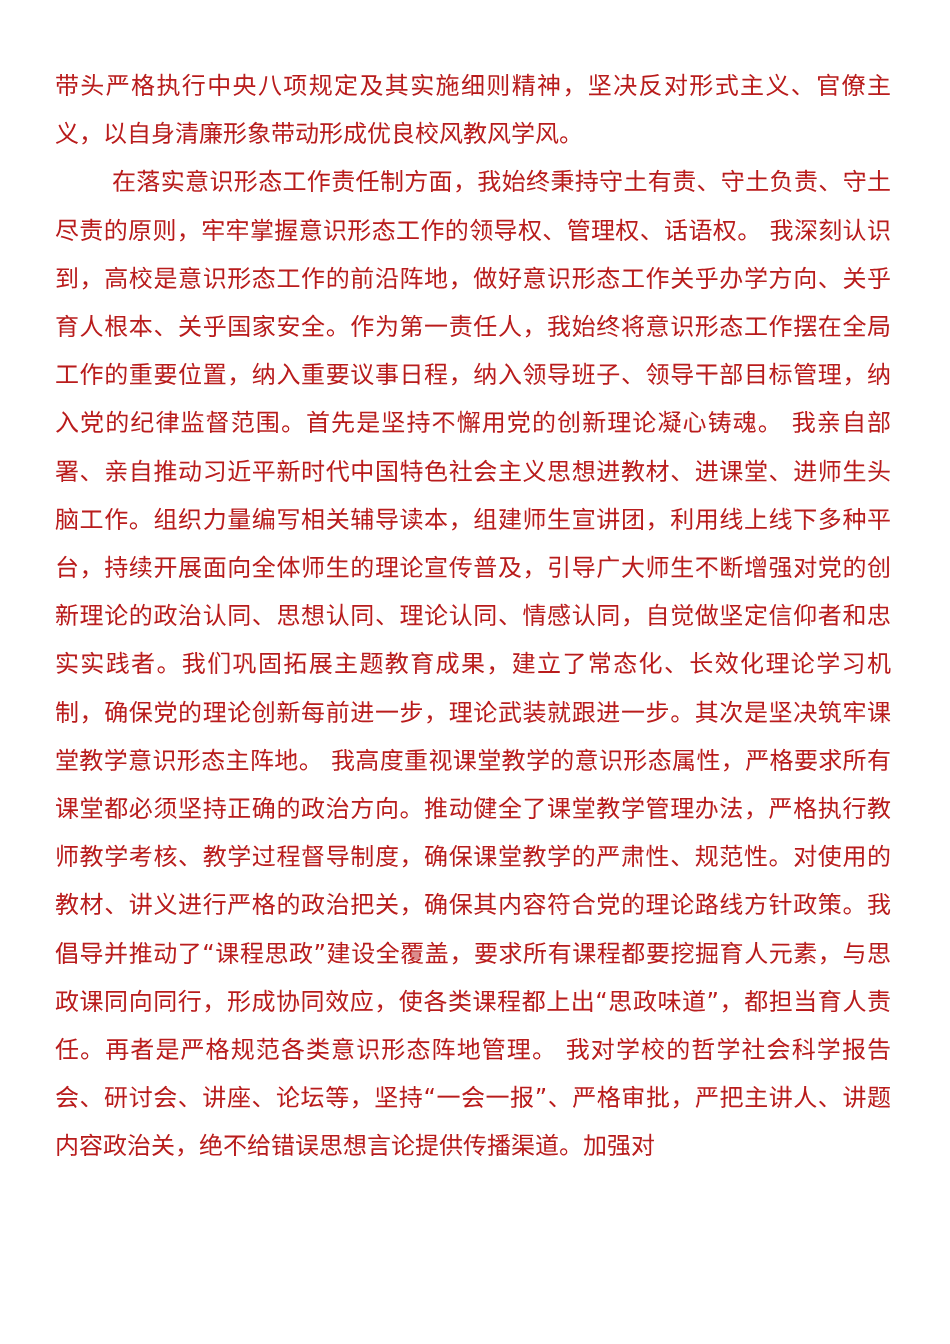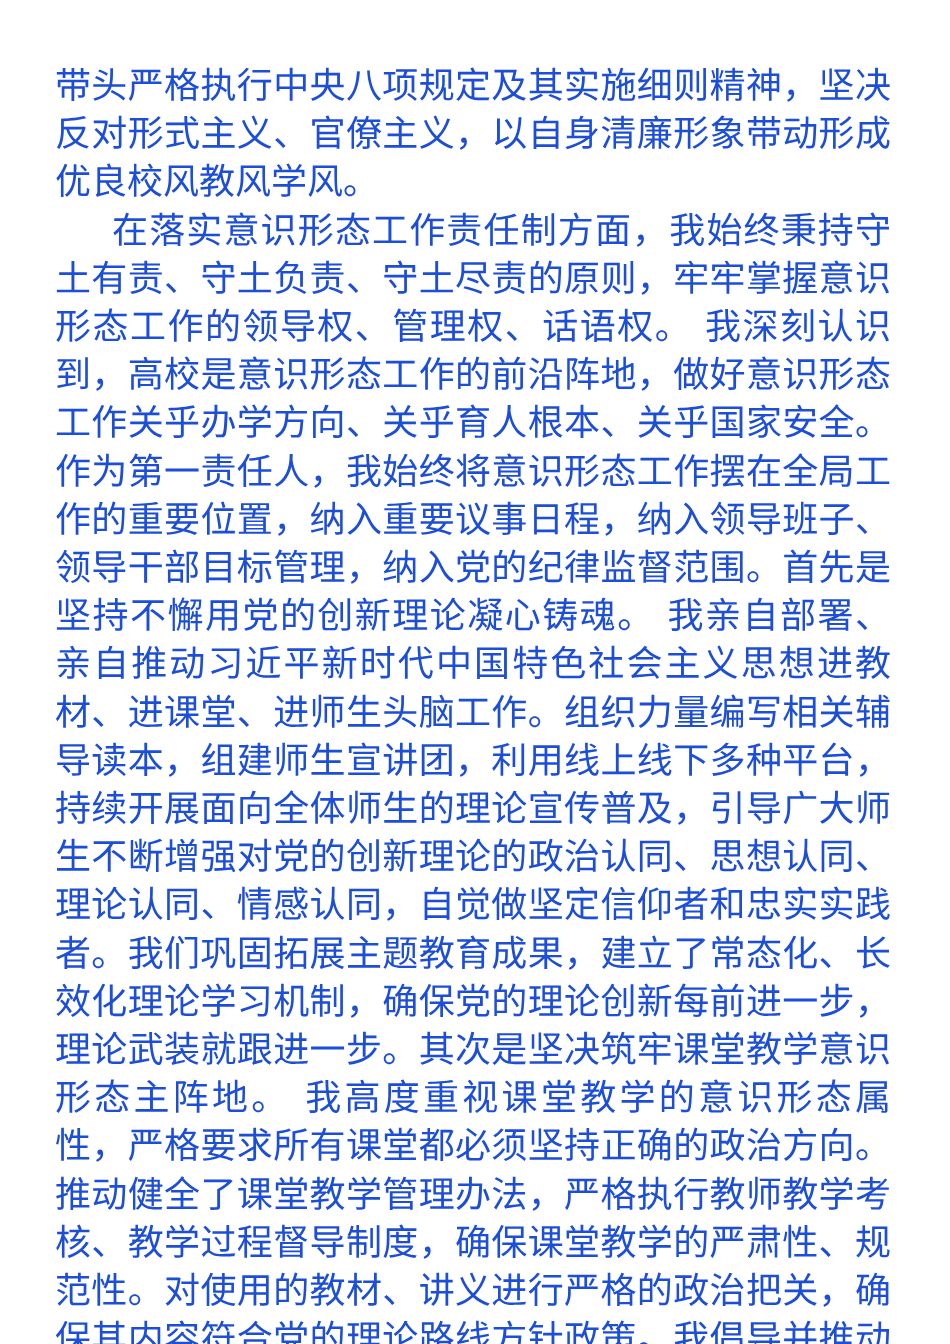--- a/index.html
+++ b/index.html
@@ -22,23 +22,23 @@
     position: absolute;
     left: 55px;
     top: 62px;
     width: 836px;
   }
 
   .para {
     margin: 0;
     padding: 0;
     font-family: "DejaVu Sans", "Liberation Sans", sans-serif;
-    font-size: 36px;
+    font-size: 24px;
     line-height: 48.2px;
-    color: #1d4ed8;
+    color: #b91c1c;
     text-align: justify;
     text-justify: inter-ideograph;
     letter-spacing: 0px;
     word-break: break-all;
     font-weight: 400;
     -webkit-font-smoothing: none;
   }
 
   .para + .para {
     margin-top: 0;

